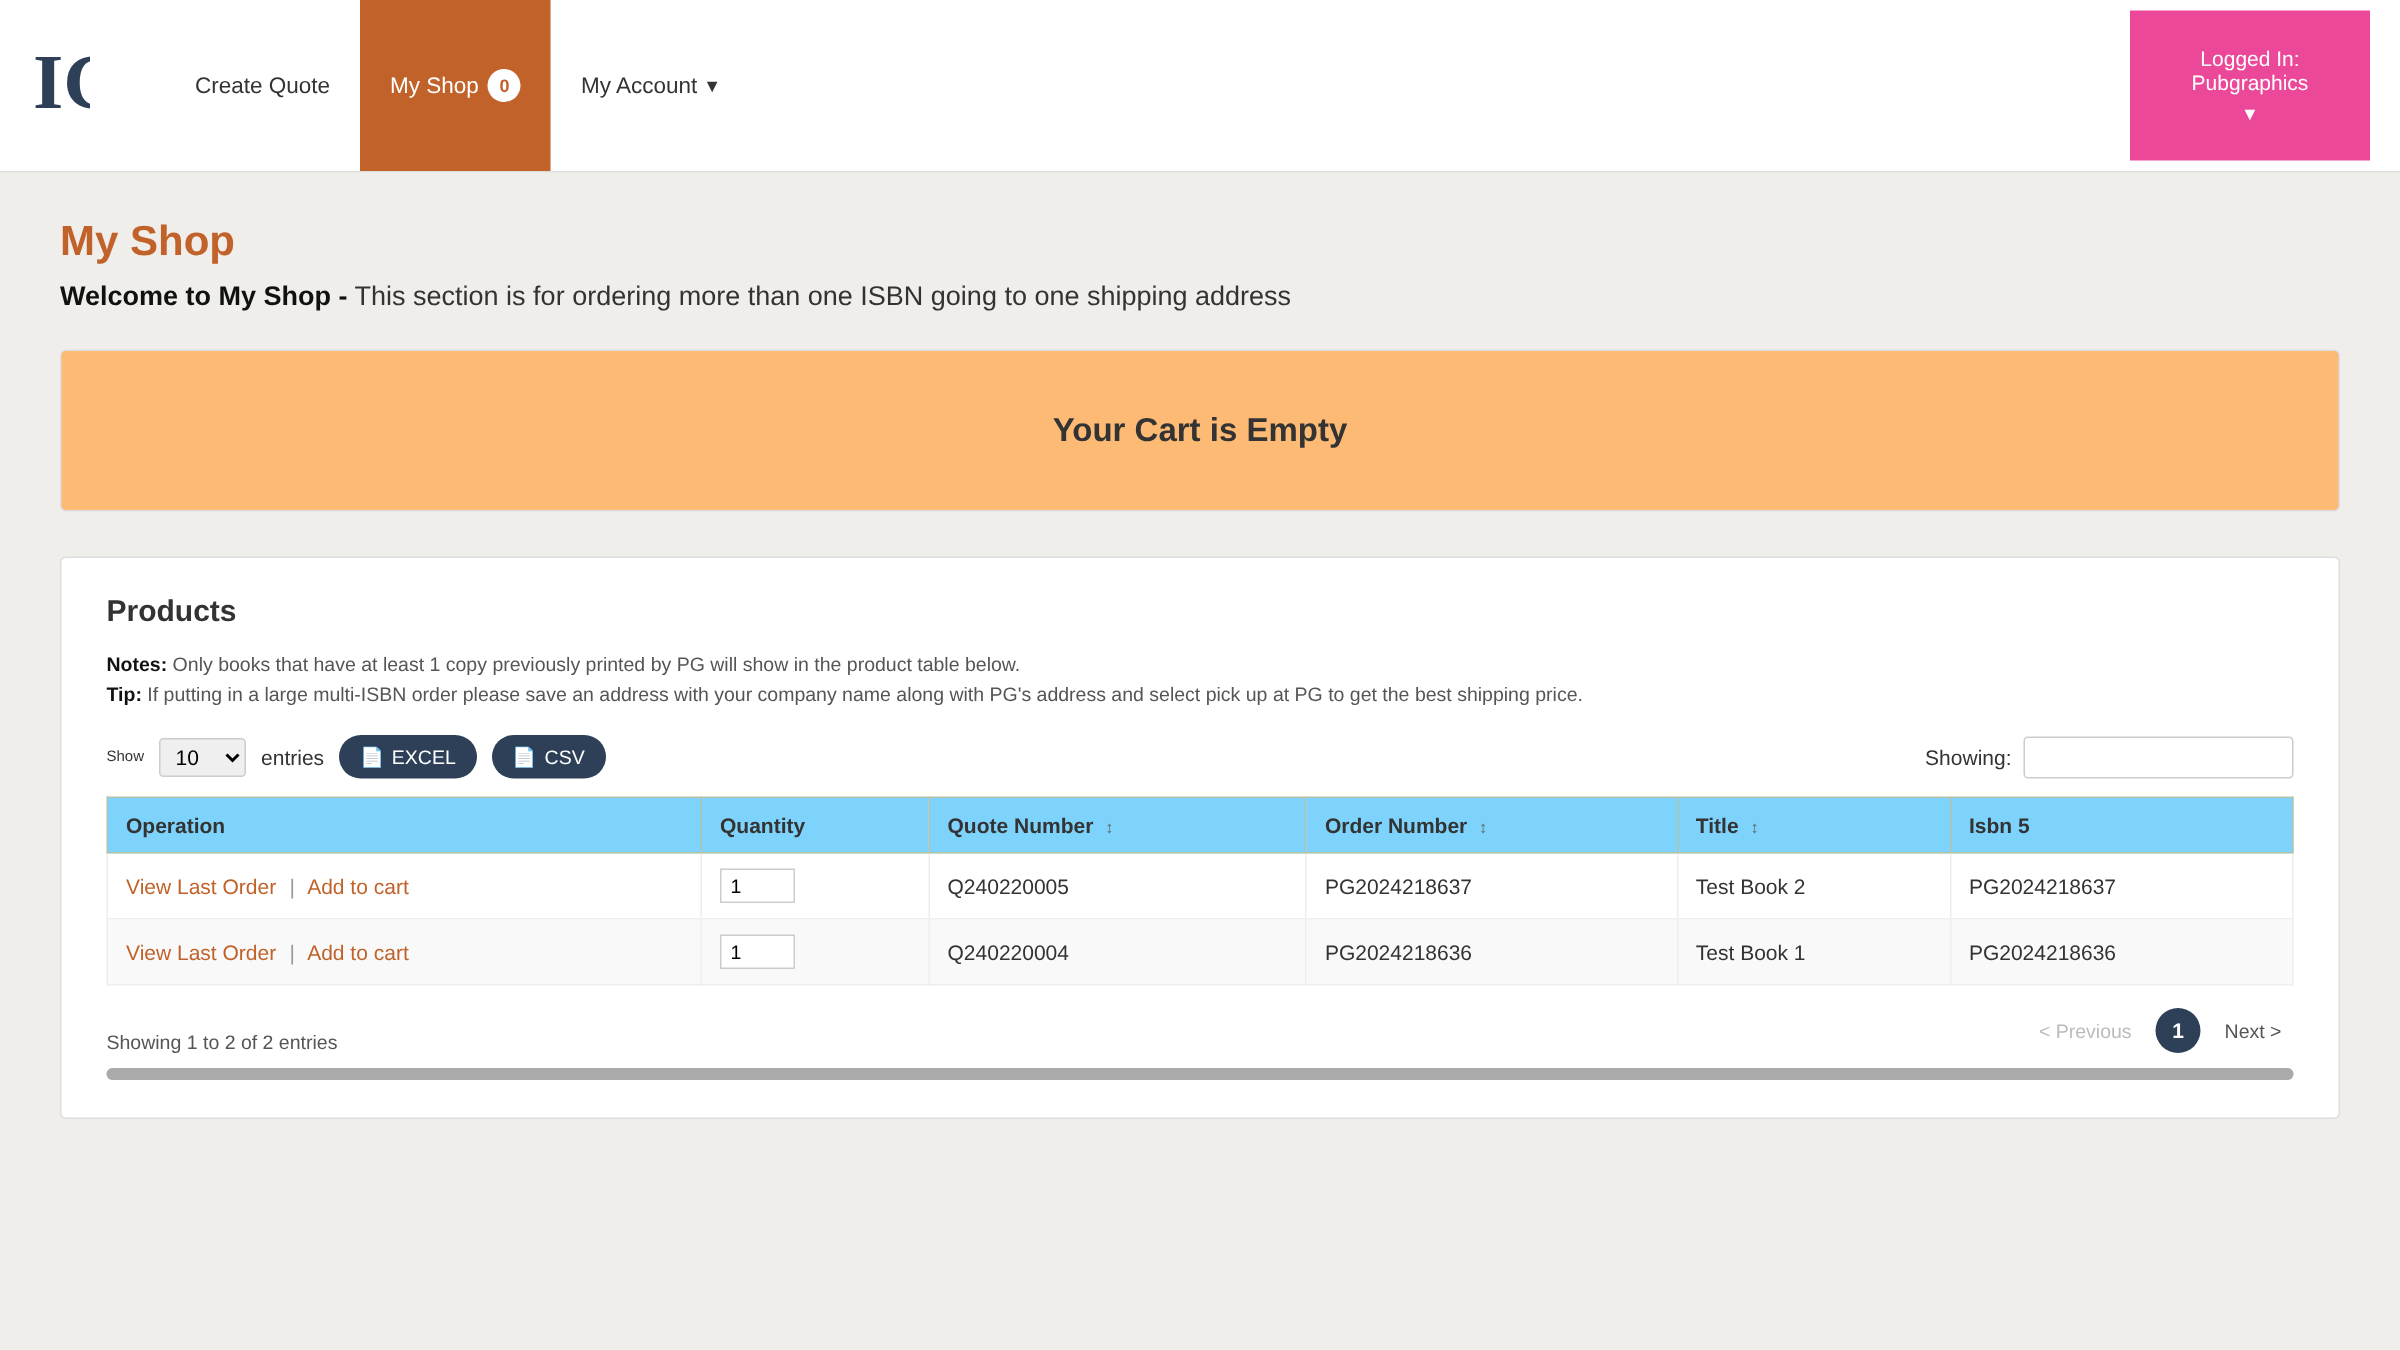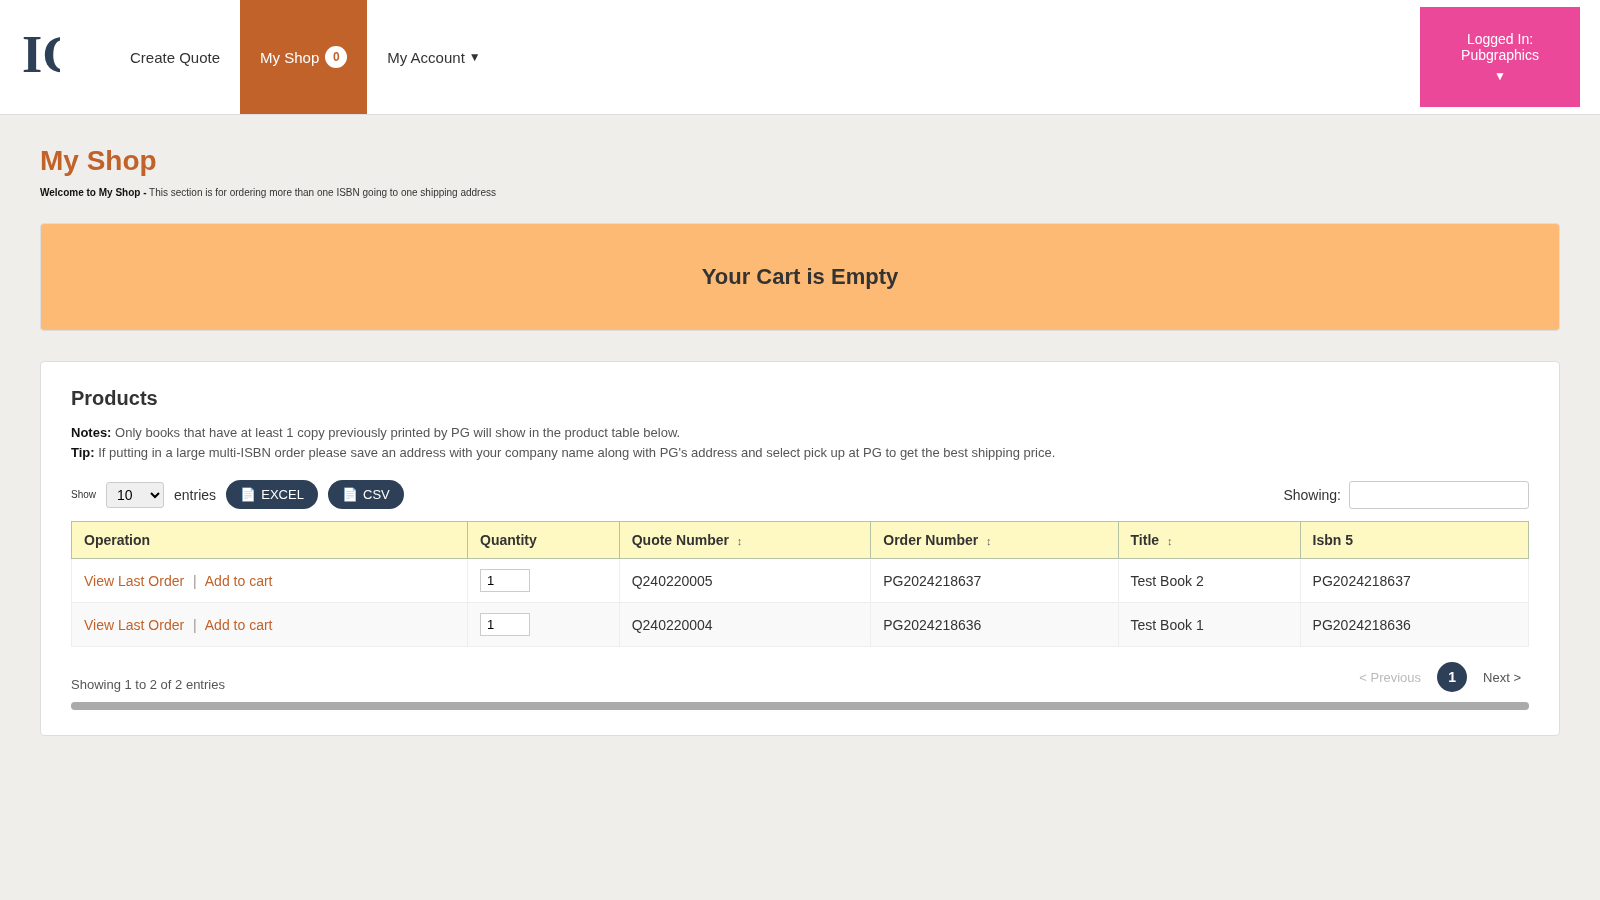--- a/index.html
+++ b/index.html
@@ -76,21 +76,21 @@
     
     .page-content {
       padding: 30px 40px;
     }
     .page-title {
       font-size: 28px;
       color: #c0622a;
       margin-bottom: 10px;
     }
     .page-subtitle {
-      font-size: 10px;
+      font-size: 18px;
       color: #333;
       margin-bottom: 25px;
     }
     .page-subtitle strong { color: #111; }
 
     
     .cart-empty-box {
       background: #fdba74;
       border: 1px solid #ddd;
       border-radius: 4px;
@@ -184,21 +184,21 @@
       width: 180px;
     }
 
     
     .data-table {
       width: 100%;
       border-collapse: collapse;
       font-size: 14px;
     }
     .data-table thead tr {
-      background: #fef9c3;
+      background: #7dd3fc;
     }
     .data-table thead th {
       padding: 10px 12px;
       text-align: left;
       font-weight: 600;
       color: #333;
       border: 1px solid #b5c2a5;
       white-space: nowrap;
     }
     .data-table thead th .sort-icon { margin-left: 4px; font-size: 11px; color: #666; }

